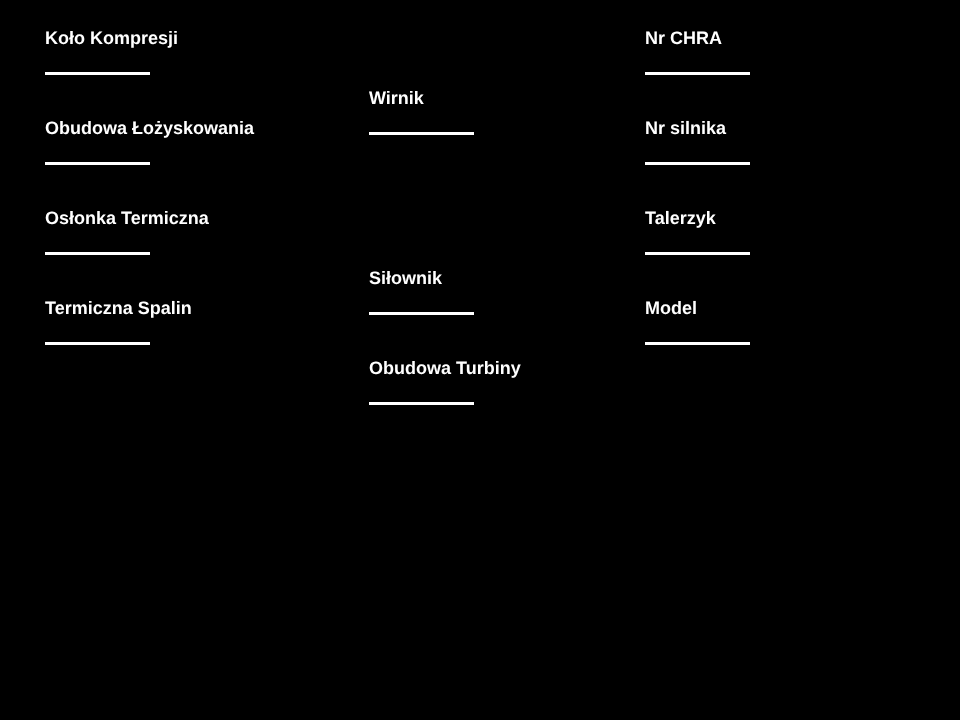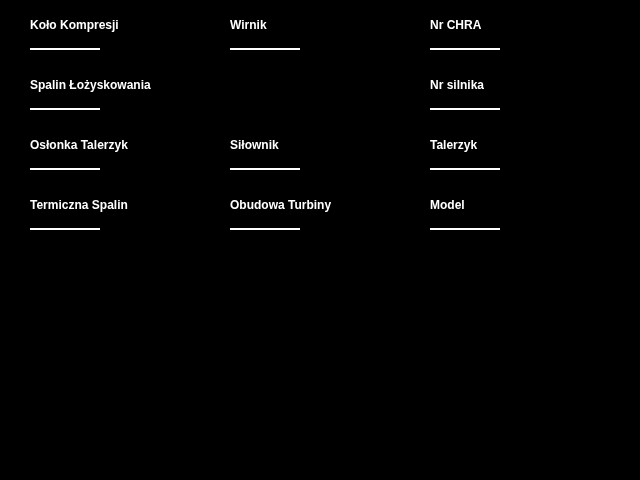--- a/index.html
+++ b/index.html
@@ -31,43 +31,43 @@
   .field-line {
     display: block;
     margin-top: 14px;
     width: 70px;
     height: 2px;
     background: #ffffff;
     cursor: text;
   }
   
   .c0 { left: 30px; }
-  .c1 { left: 230px; }
+  .c1 { left: 246px; margin-top: 40px; }
   .c2 { left: 430px; }
   
   .r0 { top: 19px; }
   .r1 { top: 79px; }
   .r2 { top: 139px; }
   .r3 { top: 199px; }
 </style>
 </head>
 <body>
 
 <div class="screen">
 
   <div class="field c0 r0">
     <span class="field-label">Koło Kompresji</span>
     <span class="field-line"></span>
   </div>
   <div class="field c0 r1">
-    <span class="field-label">Spalin Łożyskowania</span>
+    <span class="field-label">Obudowa Łożyskowania</span>
     <span class="field-line"></span>
   </div>
   <div class="field c0 r2">
-    <span class="field-label">Osłonka Talerzyk</span>
+    <span class="field-label">Osłonka Termiczna</span>
     <span class="field-line"></span>
   </div>
   <div class="field c0 r3">
     <span class="field-label">Termiczna Spalin</span>
     <span class="field-line"></span>
   </div>
 
   <div class="field c1 r0">
     <span class="field-label">Wirnik</span>
     <span class="field-line"></span>

